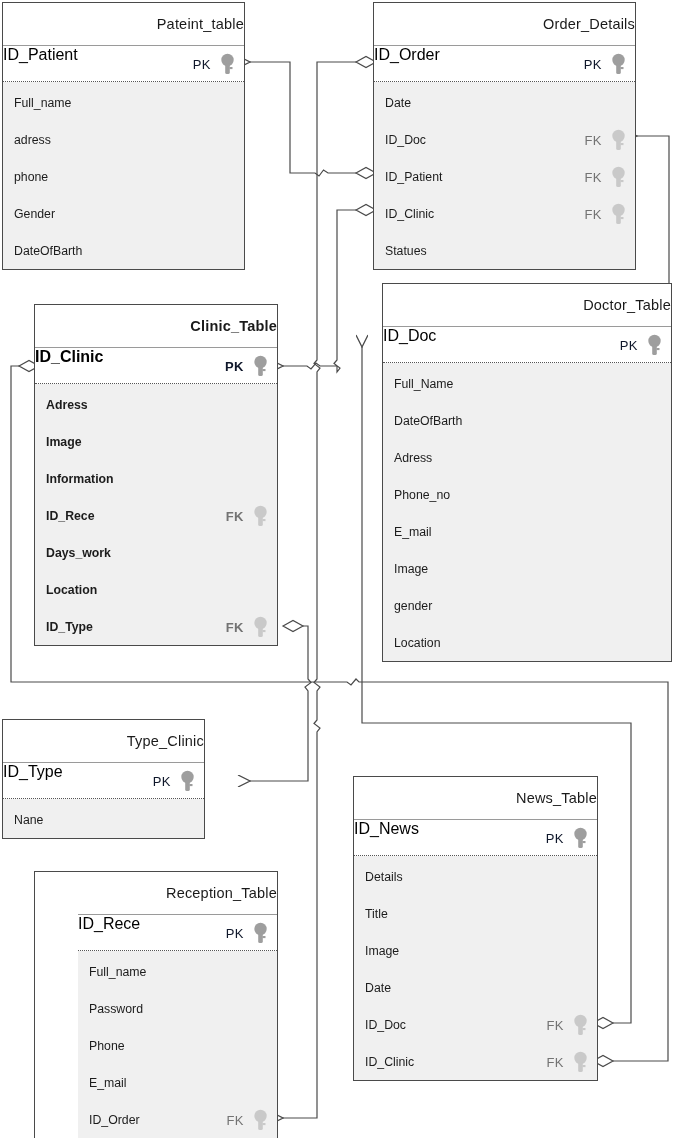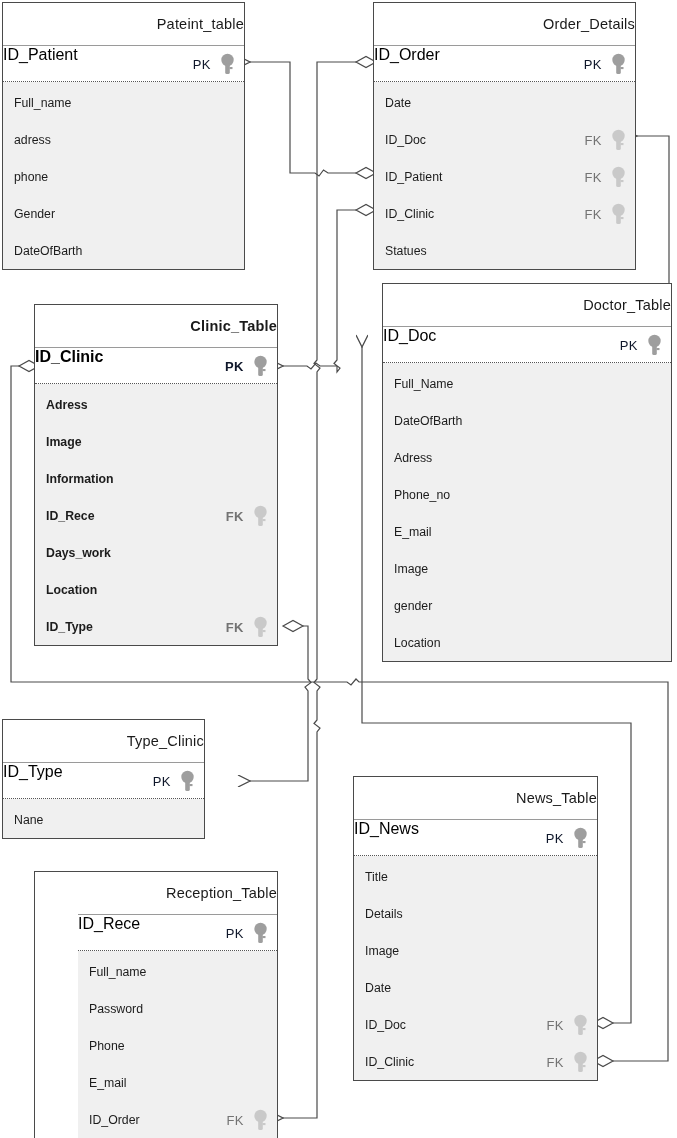--- a/index.html
+++ b/index.html
@@ -350,24 +350,24 @@
       <span class="keyico">
         <svg viewBox="0 0 17 22" width="17" height="22">
             <circle cx="8.5" cy="7" r="6.2" fill="#9e9e9e"></circle>
             <rect x="6.2" y="10" width="4.6" height="11" rx="1.6" fill="#9e9e9e"></rect>
             <rect x="10.5" y="14" width="3" height="2.1" fill="#9e9e9e"></rect>
           </svg>
       </span>
     </div>
     <div class="body-rows">
       <div class="attr">
+          <span class="nm">Details</span>
+        </div>
+      <div class="attr">
           <span class="nm">Title</span>
-        </div>
-      <div class="attr">
-          <span class="nm">Details</span>
         </div>
       <div class="attr">
           <span class="nm">Image</span>
         </div>
       <div class="attr">
           <span class="nm">Date</span>
         </div>
       <div class="attr">
         <span class="nm">ID_Doc</span>
         <span class="tag fk">FK</span>

